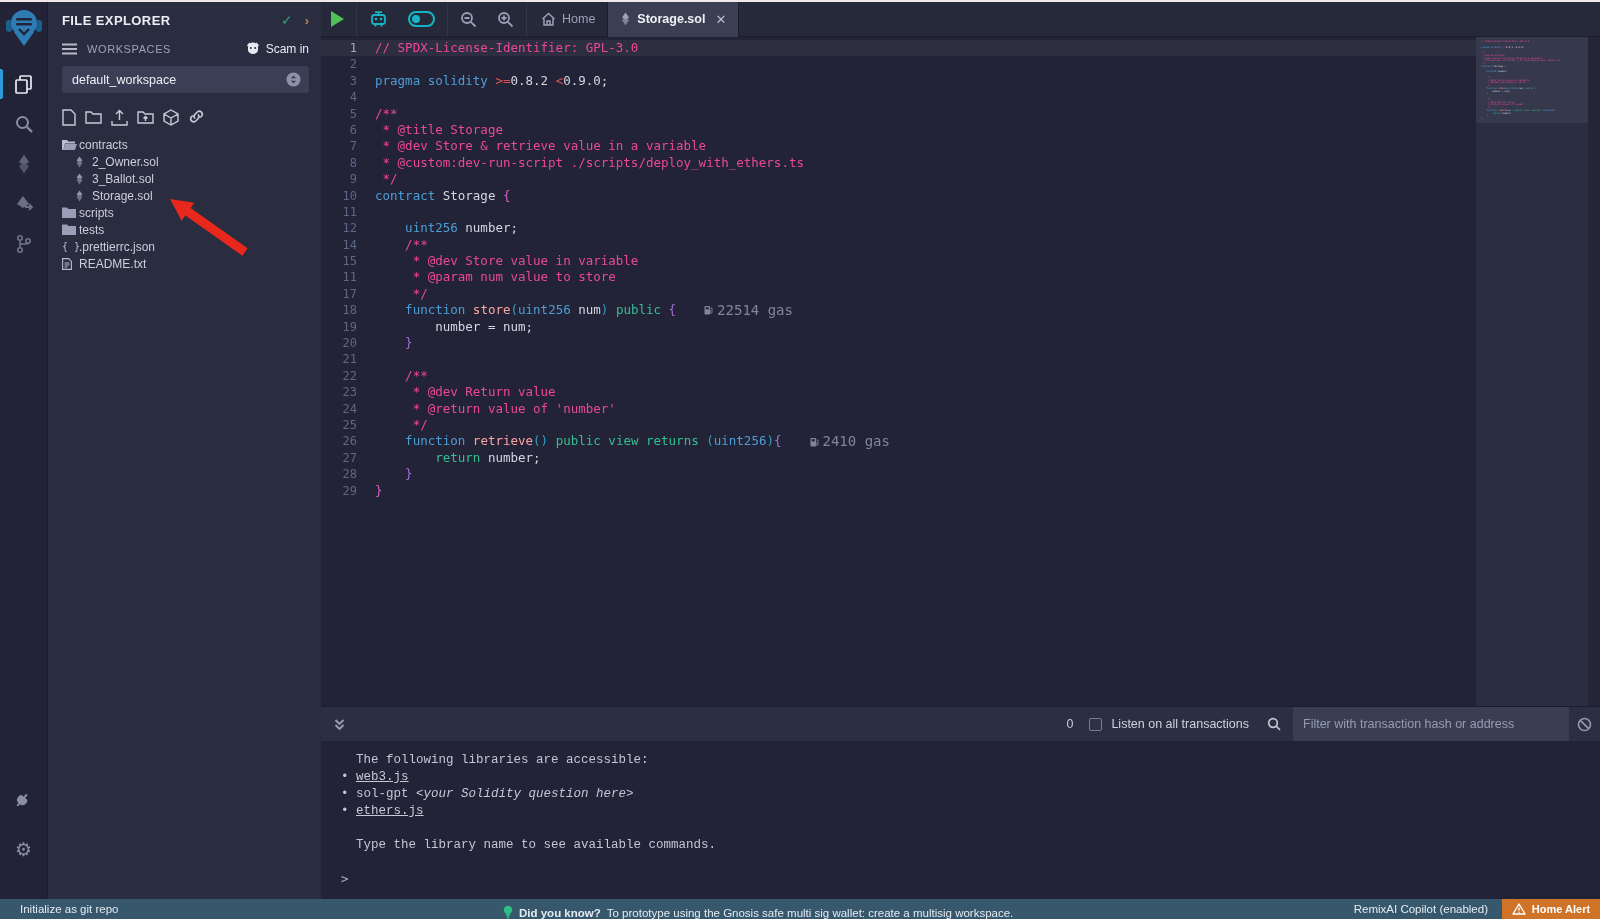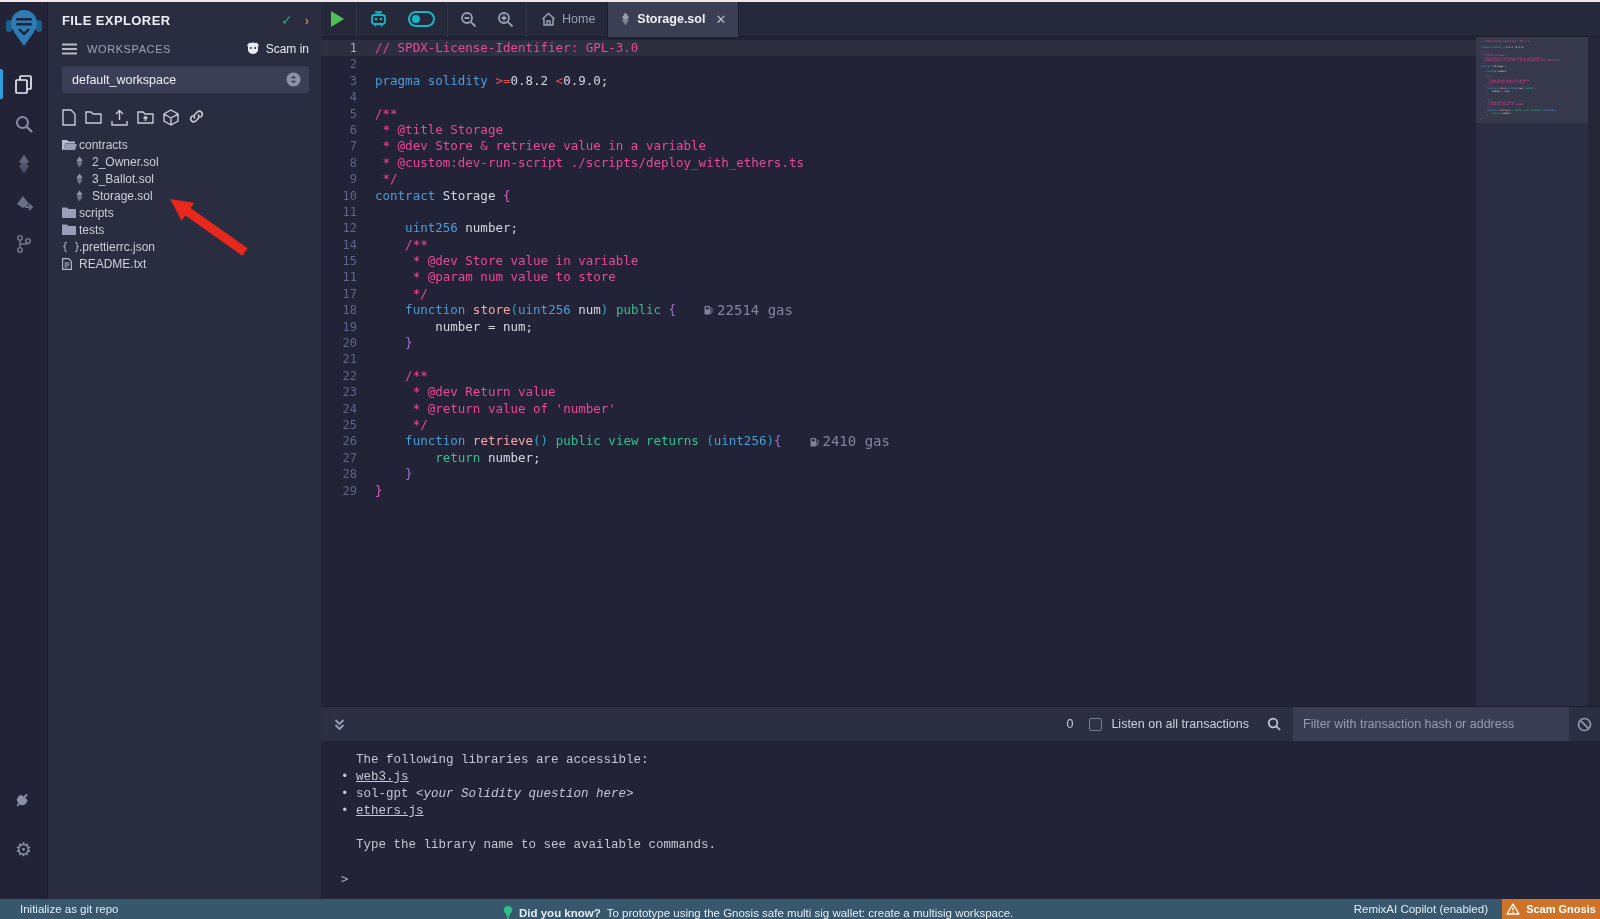--- a/index.html
+++ b/index.html
@@ -547,15 +547,15 @@
     <b>Did you know?</b>
     <span>To prototype using the Gnosis safe multi sig wallet: create a multisig workspace.</span>
   </span>
   <span class="sb-copilot">RemixAI Copilot (enabled)</span>
   <span class="sb-scam">
     <svg width="14" height="12" viewBox="0 0 14 12" fill="none" stroke="#fff" stroke-width="1.4">
         <path d="M7 1 L13 11 H1 Z" stroke-linejoin="round"></path>
         <path d="M7 4.5 V7.5"></path>
         <circle cx="7" cy="9.3" r="0.7" fill="#fff" stroke="none"></circle>
       </svg>
-    <span>Scam Gnosis</span>
+    <span>Home Alert</span>
   </span>
 </div>
 
 </body></html>

